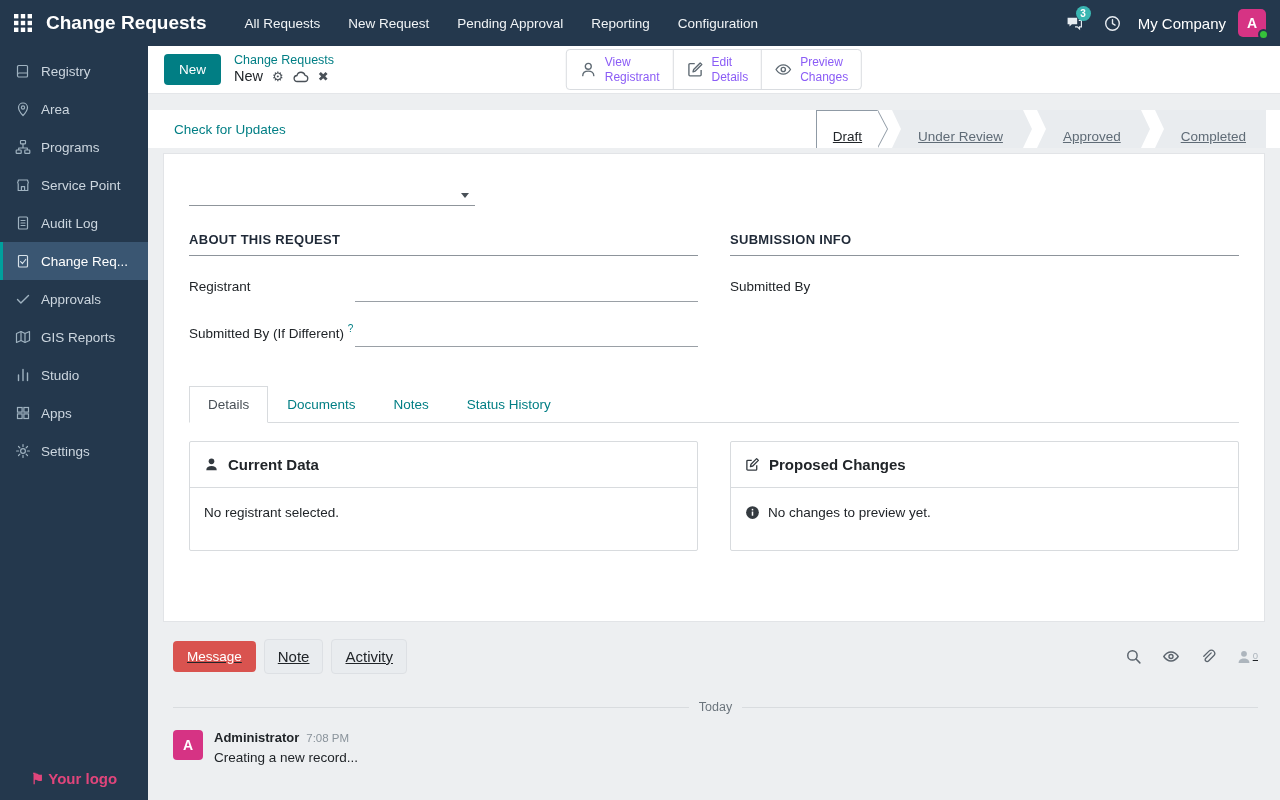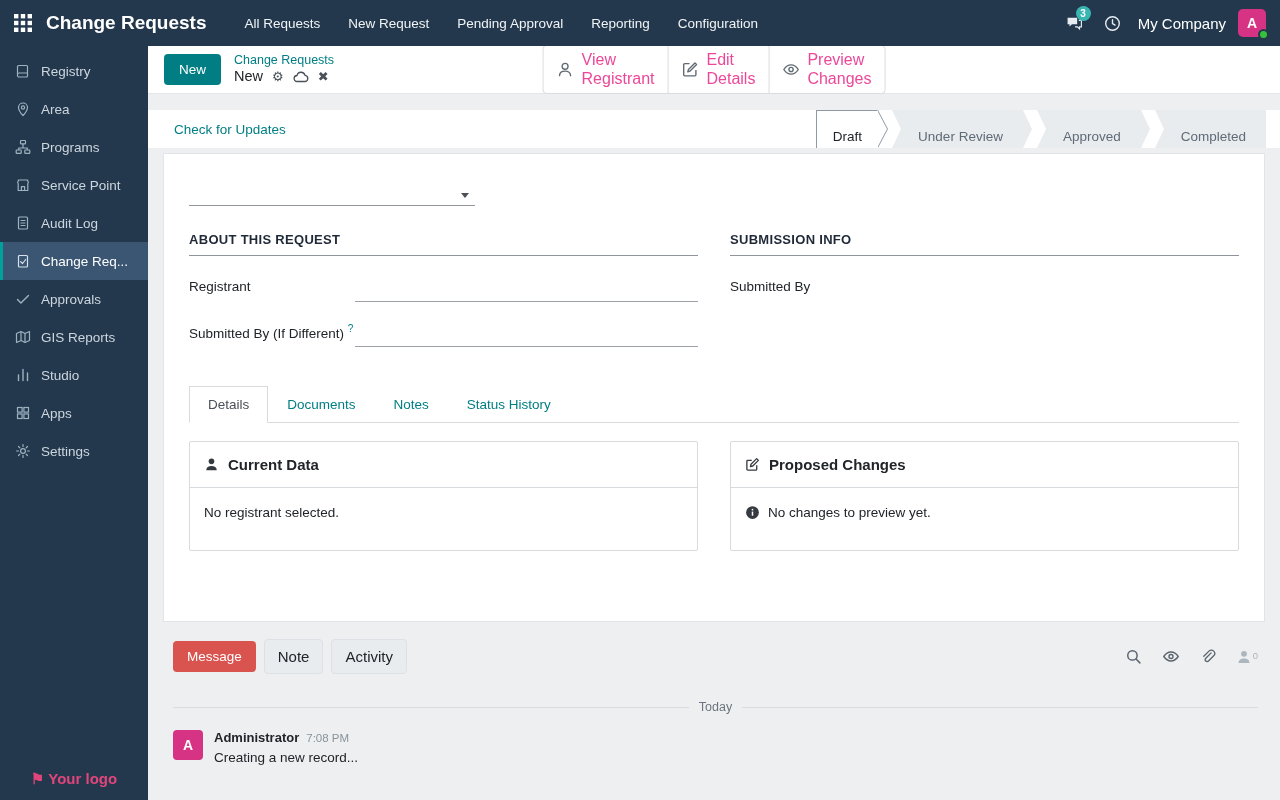--- a/index.html
+++ b/index.html
@@ -57,27 +57,27 @@
   .control-panel { height: 48px; background: #fff; border-bottom: 1px solid #e4e6e9; display: flex; align-items: center; padding: 0 16px; position: relative; }
   .btn-new { background: #017e84; color: #fff; border: none; border-radius: 4px; padding: 8px 15px; font-size: 13.5px; cursor: pointer; font-family: inherit; }
   .breadcrumb-block { margin-left: 13px; display: flex; flex-direction: column; justify-content: center; line-height: 1.2; }
   .bc-parent { color: #017e84; font-size: 12.5px; cursor: pointer; }
   .bc-row { display: flex; align-items: center; gap: 9px; font-size: 14.5px; color: #212529; }
   .bc-icon { color: #495057; font-size: 13px; cursor: pointer; line-height: 1; }
   .cp-actions { position: absolute; left: 50%; transform: translateX(-50%); display: flex; border: 1px solid #d9dce0; border-radius: 4px; background: #fff; }
   .cp-btn { display: flex; align-items: center; gap: 8px; padding: 5px 13px; cursor: pointer; }
   .cp-btn + .cp-btn { border-left: 1px solid #d9dce0; }
   .cp-btn .ci { color: #5f6a73; }
-  .cp-txt { display: flex; flex-direction: column; font-size: 16px; line-height: 1.18; color: #ec4899; }
+  .cp-txt { display: flex; flex-direction: column; font-size: 12px; line-height: 1.18; color: #8b5cf6; }
 
   
   .status-row { margin-top: 16px; height: 38px; background: #fff; display: flex; align-items: center; padding-left: 26px; overflow: hidden; }
   .check-updates { color: #017e84; font-size: 13.5px; cursor: pointer; }
   .steps { margin-left: auto; display: flex; align-items: stretch; height: 38px; margin-right: 14px; }
-  .step { position: relative; display: flex; align-items: center; height: 52px; padding: 0 20px 0 26px; font-size: 13.5px; color: #5f6b76; background: #e9ecef; margin-left: 14px; cursor: pointer; }
+  .step { position: relative; display: flex; align-items: center; height: 52px; padding: 0 20px 0 26px; font-size: 13.5px; color: #5f6b76; background: #e9ecef; margin-left: 14px; cursor: pointer; text-decoration: underline; }
   .step::before { content: ""; position: absolute; left: 0; top: 0; border-top: 19px solid transparent; border-bottom: 19px solid transparent; border-left: 9px solid #fff; }
   .step::after { content: ""; position: absolute; left: 100%; top: 0; border-top: 19px solid transparent; border-bottom: 19px solid transparent; border-left: 9px solid #e9ecef; z-index: 2; }
   .step:last-child::after { display: none; }
   .step.active { margin-left: 0; background: #fff; border: 1px solid #8f9aa5; border-right: none; color: #212529; padding: 0 16px; }
   .step.active::before { left: 100%; top: -1px; border-top: 19px solid transparent; border-bottom: 19px solid transparent; border-left: 10px solid #8f9aa5; z-index: 3; }
   .step.active::after { left: calc(100% - 1.5px); top: -1px; border-top: 19px solid transparent; border-bottom: 19px solid transparent; border-left: 10px solid #fff; z-index: 4; }
 
   
   .sheet { margin: 5px 15px 0 15px; background: #fff; border: 1px solid #e2e4e7; padding: 22px 25px 30px; min-height: 469px; }
   .top-select { width: 286px; height: 30px; border-bottom: 1px solid #8f959b; display: flex; align-items: flex-end; justify-content: flex-end; padding: 0 6px 7px 0; margin-bottom: 26px; cursor: pointer; }
@@ -96,21 +96,21 @@
   .tab.active { color: #495057; background: #fff; border-color: #d8dbde; border-bottom: 1px solid #fff; }
 
   .panels { display: flex; gap: 32px; margin-top: 18px; }
   .panel { flex: 1; border: 1px solid #d8dbde; border-radius: 2px; background: #fff; }
   .panel-head { display: flex; align-items: center; gap: 9px; padding: 14px; border-bottom: 1px solid #d8dbde; font-size: 15px; font-weight: 700; color: #212529; }
   .panel-head .pi { color: #343a40; }
   .panel-body { padding: 17px 14px 30px; font-size: 13.5px; color: #212529; display: flex; align-items: center; gap: 8px; }
 
   
   .chatter { padding: 17px 22px 0 25px; }
-  .chatter-top { display: flex; align-items: center; }
+  .chatter-top { display: flex; align-items: center; text-decoration: underline; }
   .btn-message { background: #d9534f; color: #fff; border: none; border-radius: 4px; padding: 8px 14px; font-size: 13.5px; cursor: pointer; font-family: inherit; }
   .btn-light { background: #e9ecef; color: #212529; border: 1px solid #dde0e4; border-radius: 4px; padding: 8px 13px; font-size: 15px; margin-left: 8px; cursor: pointer; font-family: inherit; }
   .chatter-icons { margin-left: auto; display: flex; align-items: center; gap: 20px; color: #5b646d; }
   .ch-icon { cursor: pointer; }
   .followers { display: flex; align-items: flex-start; color: #adb5bd; cursor: pointer; }
   .followers sup { font-size: 9.5px; margin-left: 1px; line-height: 1; padding-top: 2px; }
   .today-divider { display: flex; align-items: center; margin-top: 26px; color: #6c757d; font-size: 12.5px; }
   .today-divider::before, .today-divider::after { content: ""; flex: 1; border-top: 1px solid #d9dcdf; }
   .today-divider span { padding: 0 10px; }
   .msg { display: flex; gap: 11px; margin-top: 16px; }

